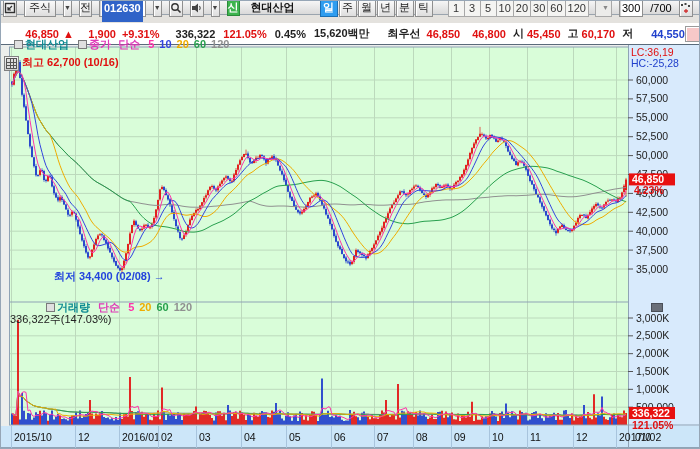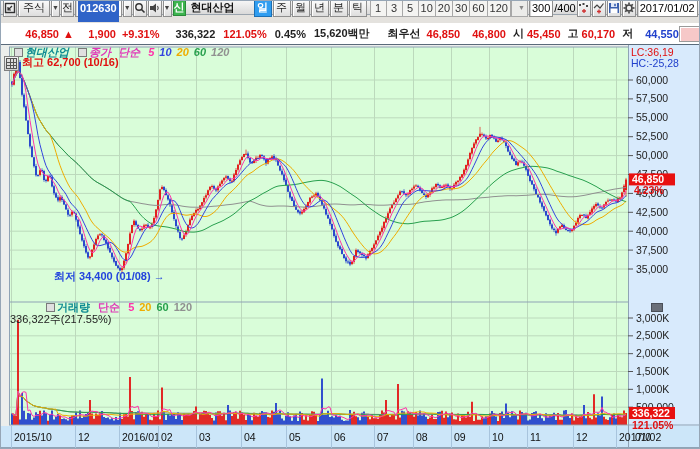--- a/index.html
+++ b/index.html
@@ -1,20 +1,20 @@
 <!DOCTYPE html>
 <html><head>
 <meta charset="utf-8">
 <style>
   html,body{margin:0;padding:0;background:#c8c8c8;}
   .screen{position:relative;width:700px;height:449px;background:#e4e2de;border:1px solid #96a6b6;
     box-sizing:border-box;overflow:hidden;font-family:"Liberation Sans",sans-serif;-webkit-font-smoothing:none;}
   
   .toolbar{position:absolute;left:0;top:0;width:700px;height:14px;display:flex;align-items:center;
-    gap:1px;padding:1px 2px;box-sizing:border-box;background:linear-gradient(#f6f6f6,#d9d9d9);
+    gap:7px;padding:1px 2px;box-sizing:border-box;background:linear-gradient(#f6f6f6,#d9d9d9);
     border-bottom:1px solid #9aa4ae;font-size:11px;white-space:nowrap;}
   .btn{height:18px;display:inline-flex;align-items:center;justify-content:center;padding:0 4px;
     background:linear-gradient(#fcfcfc,#dedede);border:1px solid #8f8f8f;box-sizing:border-box;
     box-shadow:inset 1px 1px 0 #ffffff;color:#222;cursor:default;}
   .btn.sq{width:18px;padding:0;}
   .btn.narrow{width:13px;padding:0;font-size:7px;color:#444;}
   .btn.active{background:#2f9df0;color:#fff;border-color:#1b6fb4;box-shadow:none;font-weight:bold;}
   .flatbtn{height:18px;min-width:17px;display:inline-flex;align-items:center;justify-content:center;
     padding:0 2px;background:#f4f4f2;border:1px solid #a8a8a8;box-sizing:border-box;color:#333;margin-left:-1px;}
   .field{height:18px;background:#fff;border:1px solid #8f8f8f;box-shadow:inset 1px 1px 1px #cfcfcf;
@@ -103,21 +103,21 @@
         <span class="flatbtn">10</span>
         <span class="flatbtn">20</span>
         <span class="flatbtn">30</span>
         <span class="flatbtn">60</span>
         <span class="flatbtn">120</span>
       </span>
     <span class="flatbtn" style="width:34px;background:#ececea;">
         <span style="margin-left:auto;font-size:7px;color:#888;">▼</span>
       </span>
     <span class="field" style="width:28px;justify-content:flex-end;">300</span>
-    <span>/400</span>
+    <span>/700</span>
     <span class="btn sq">
       <svg width="12" height="12" viewBox="0 0 12 12">
         <rect x="1" y="2" width="2" height="2" fill="#444"></rect>
           <rect x="4.5" y="1" width="2" height="2" fill="#444"></rect>
           <rect x="8" y="3" width="2" height="2" fill="#444"></rect>
         <path d="M6 7 v4 M4 9 h4" stroke="#d03030" stroke-width="1.3"></path>
       </svg>
     </span>
     <span class="btn sq">
       <svg width="12" height="12" viewBox="0 0 12 12">
@@ -170,21 +170,21 @@
     <span class="blk" style="margin-left:8px;">0.45%</span>
     <span class="blk" style="margin-left:8px;">15,620백만</span>
     <span class="blk" style="margin-left:18px;">최우선</span>
     <span class="red" style="margin-left:6px;">46,850</span>
     <span class="red" style="margin-left:12px;">46,800</span>
     <span class="blk" style="margin-left:7px;">시</span>
     <span class="red" style="margin-left:3px;">45,450</span>
     <span class="blk" style="margin-left:7px;">고</span>
     <span class="red" style="margin-left:3px;">60,170</span>
     <span class="blk" style="margin-left:7px;">저</span>
-    <span class="blue" style="margin-left:12px;">44,550</span>
+    <span class="blue" style="margin-left:18px;">44,550</span>
     <span style="flex:1;"></span>
     <span class="trade-btn buy">매수</span>
     <span class="trade-btn sell" style="margin-right:2px;">매도</span>
   </div>
 
   <div class="chartwrap">
     <svg id="chart-svg" width="700" height="405">
         <rect x="0" y="0" width="700" height="405" fill="#eceeec"></rect>
         <rect x="8" y="2" width="619" height="378" fill="#d9fdd9"></rect>
         <rect x="627" y="0" width="73" height="381" fill="#d8eafc"></rect>
@@ -275,35 +275,35 @@
         <text x="529" y="396" fill="#111" text-anchor="start" font-size="10.5" font-weight="normal">11</text>
         <line x1="526.5" y1="381" x2="526.5" y2="403" stroke="#a8c4dd"></line>
         <text x="575" y="396" fill="#111" text-anchor="start" font-size="10.5" font-weight="normal">12</text>
         <line x1="572.5" y1="381" x2="572.5" y2="403" stroke="#a8c4dd"></line>
         <text x="618" y="396" fill="#111" text-anchor="start" font-size="10.5" font-weight="normal">2017/0</text>
         <line x1="615.5" y1="381" x2="615.5" y2="403" stroke="#a8c4dd"></line>
         <text x="634" y="396" fill="#111" text-anchor="start" font-size="10.5" font-weight="normal">01/02</text>
       </svg>
   </div>
 
-  <div class="overlay" style="left:13px;top:45px;font-style:italic;">
+  <div class="overlay" style="left:13px;top:37px;">
     <span class="legend-sq"></span><span class="lg-name">현대산업</span>
     <span class="legend-sq" style="margin-left:6px;"></span><span class="lg-type">종가</span>
     <span class="lg-type" style="margin-left:4px;">단순</span>
     <span id="price-ma-legend"><span class="lg-ma" style="color: rgb(255, 51, 170);">5</span><span class="lg-ma" style="color: rgb(51, 68, 224);">10</span><span class="lg-ma" style="color: rgb(239, 172, 0);">20</span><span class="lg-ma" style="color: rgb(40, 160, 78);">60</span><span class="lg-ma" style="color: rgb(144, 144, 144);">120</span></span>
   </div>
   <div class="overlay red" style="left:21px;top:55px;font-weight:bold;">최고 62,700 (10/16)</div>
   <div class="overlay" style="left:53px;top:269px;color:#2244dd;font-weight:bold;">
-    <span>최저 34,400 (01/08)</span> <span>→</span>
+    <span>최저 34,400 (02/08)</span> <span>→</span>
   </div>
   <div class="gridbtn">
       <span class="g"></span>
     </div>
 
   <div class="overlay" style="left:13px;top:300px;padding-left:32px;">
     <span class="legend-sq"></span><span class="lg-name">거래량</span>
     <span class="lg-type" style="margin-left:5px;">단순</span>
     <span id="volume-ma-legend"><span class="lg-ma" style="color: rgb(255, 51, 170);">5</span><span class="lg-ma" style="color: rgb(239, 172, 0);">20</span><span class="lg-ma" style="color: rgb(40, 160, 78);">60</span><span class="lg-ma" style="color: rgb(144, 144, 144);">120</span></span>
   </div>
-  <div class="overlay" style="left:9px;top:312px;color:#222;">336,322주(217.55%)</div>
+  <div class="overlay" style="left:9px;top:312px;color:#222;">336,322주(147.03%)</div>
   <div class="volminibtn"></div>
 
 </div>
 
 </body></html>

